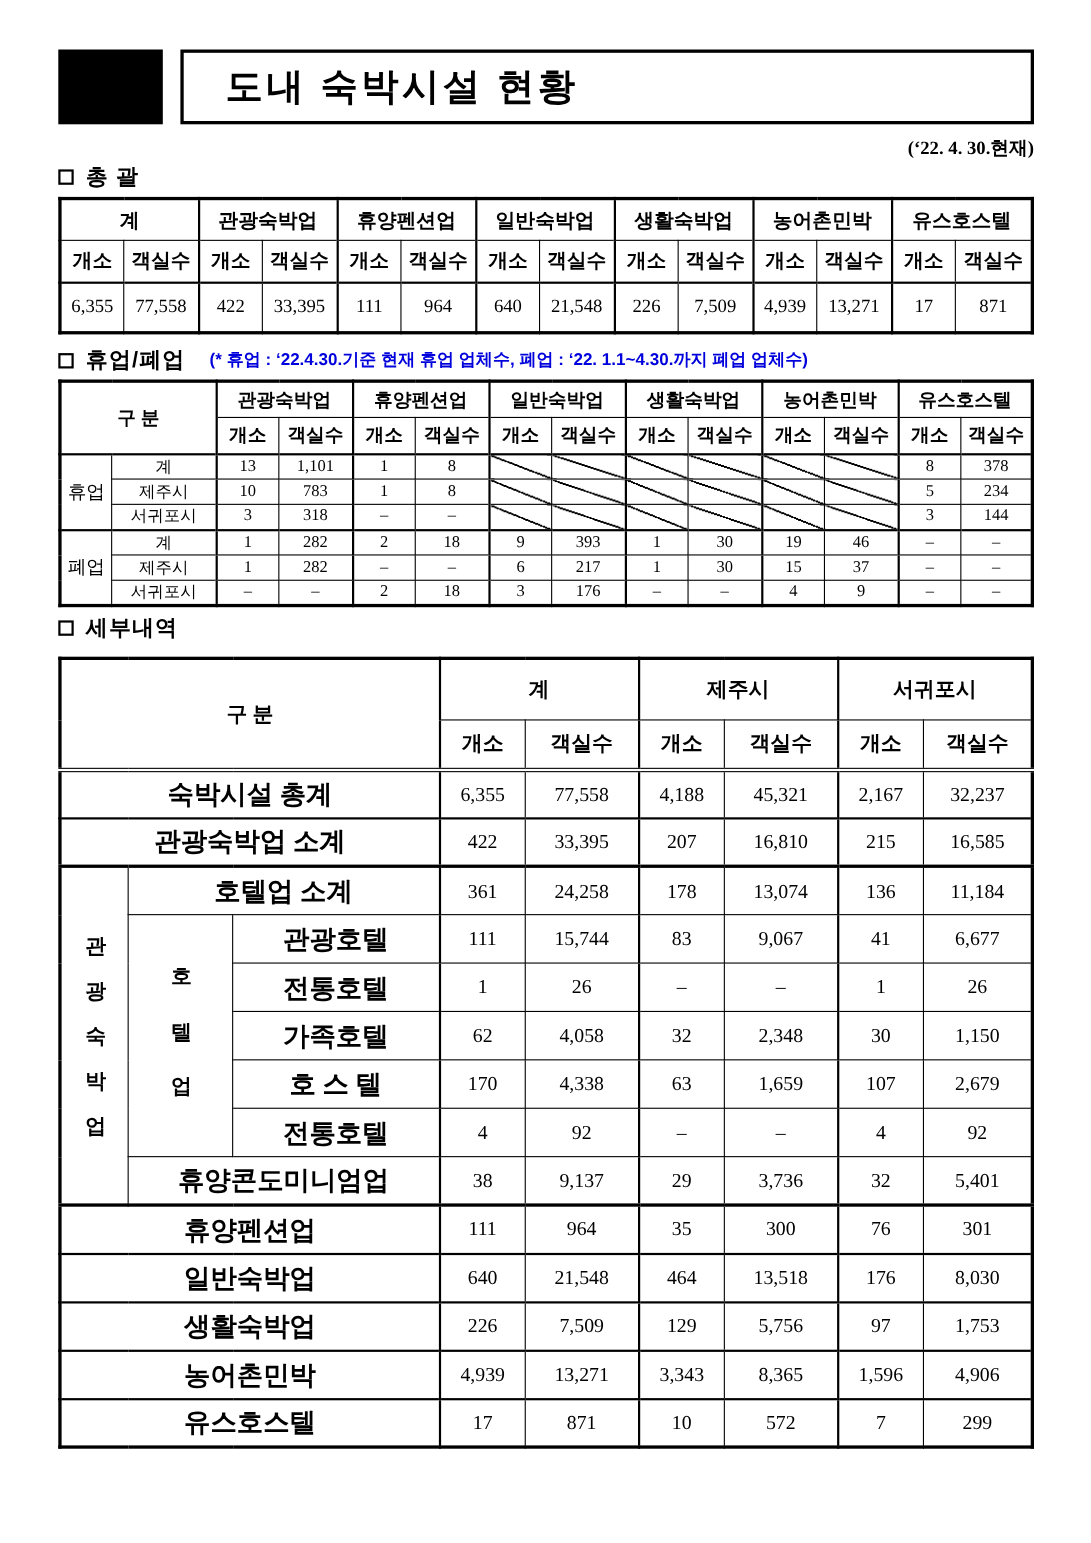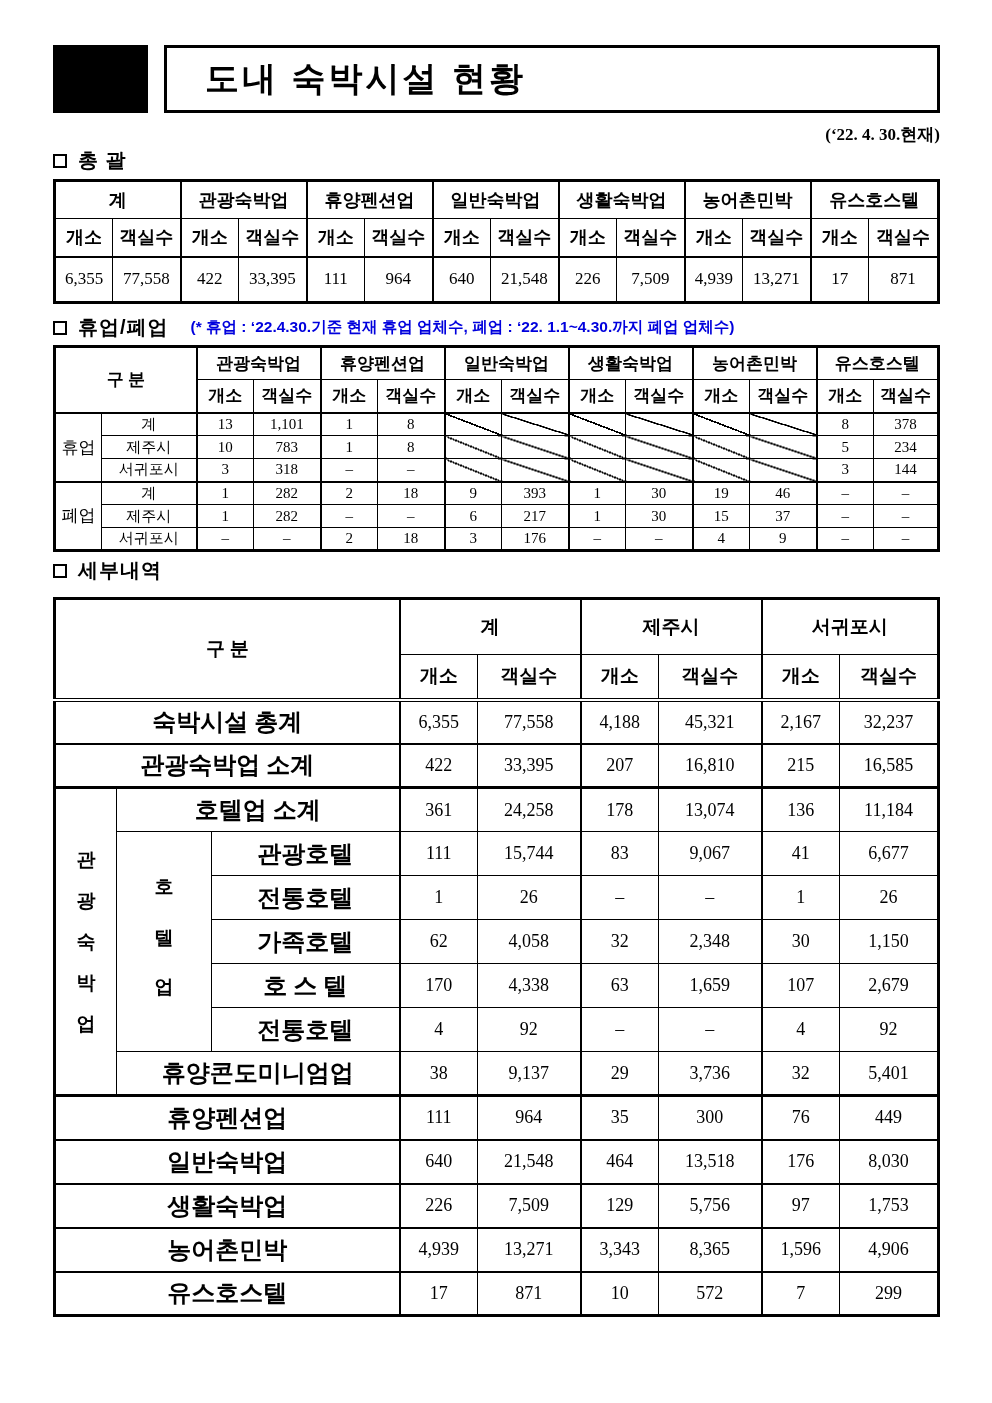--- a/index.html
+++ b/index.html
@@ -412,21 +412,21 @@
       <td>5,401</td>
     </tr>
 
     <tr class="d sep3">
       <td colspan="3" class="lbl">휴양펜션업</td>
       <td class="gs">111</td>
       <td>964</td>
       <td class="gs">35</td>
       <td>300</td>
       <td class="gs">76</td>
-      <td>449</td>
+      <td>301</td>
     </tr>
 
     <tr class="d sep2">
       <td colspan="3" class="lbl">일반숙박업</td>
       <td class="gs">640</td>
       <td>21,548</td>
       <td class="gs">464</td>
       <td>13,518</td>
       <td class="gs">176</td>
       <td>8,030</td>

